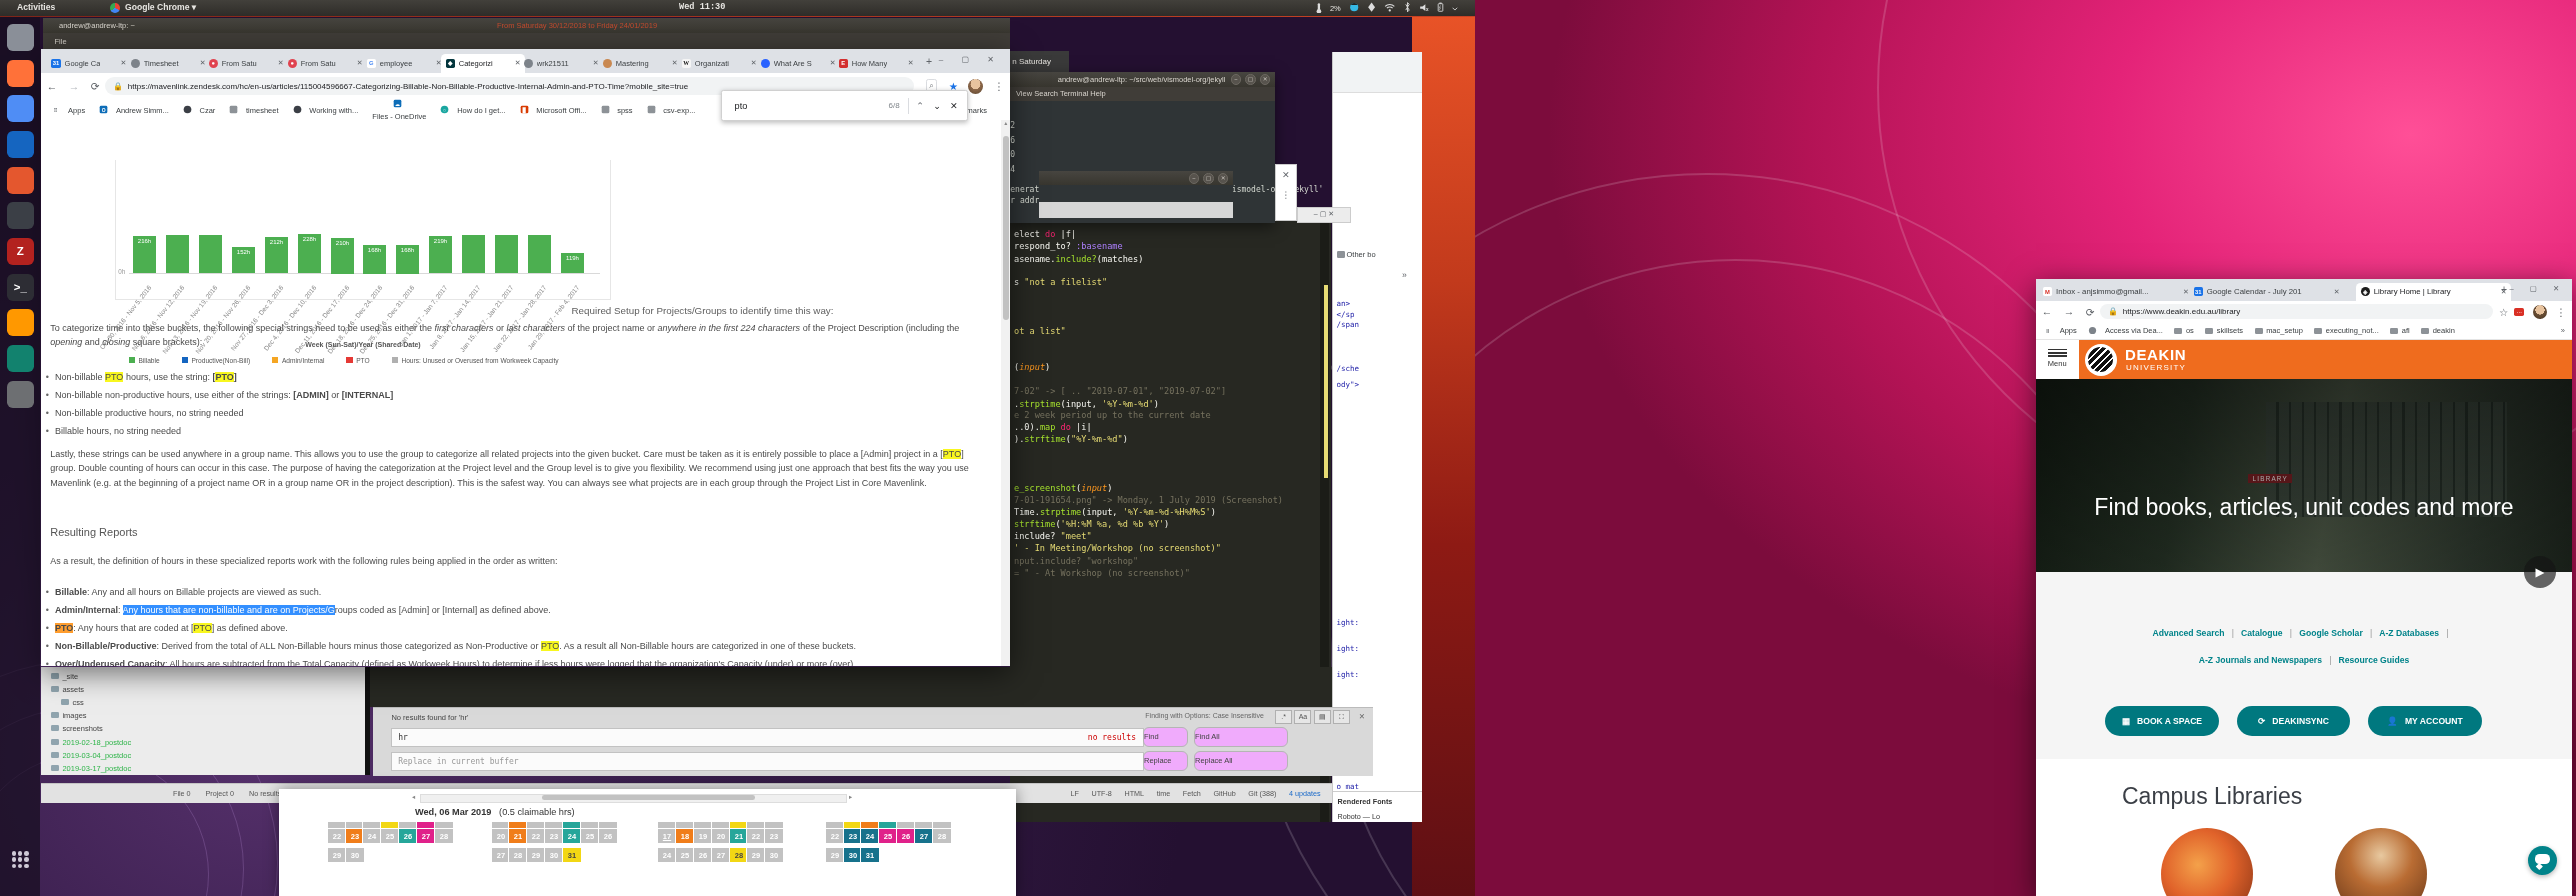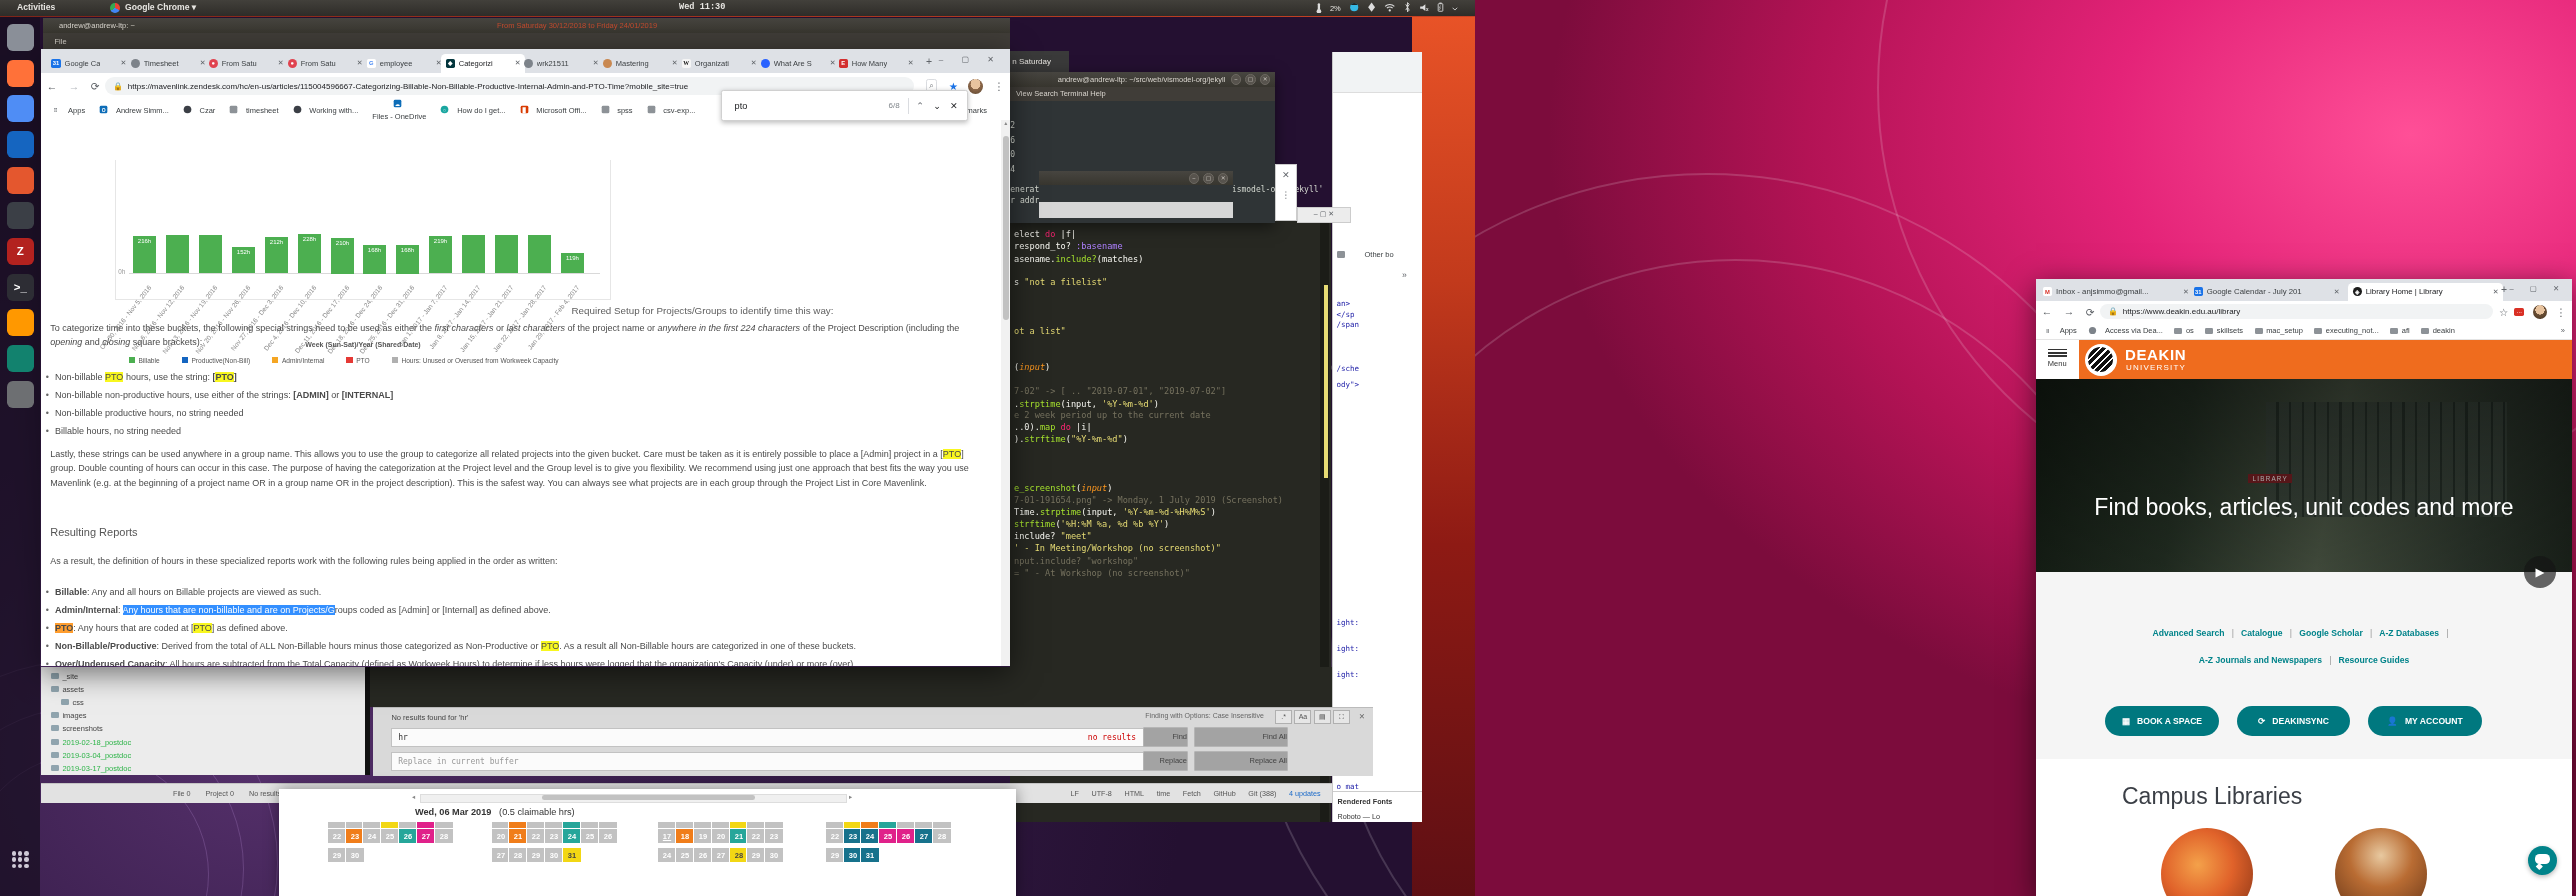--- a/index.html
+++ b/index.html
@@ -47,22 +47,22 @@
   
   #atom-bottom{left:41px;top:667px;width:1291px;height:126px;z-index:9;}
   #treeview{position:absolute;left:0;top:0;width:324px;height:108px;background:#ececec;
     font-size:7.5px;color:#444;overflow:hidden;border-right:5.8px solid #111;}
   .treeitem{position:absolute;left:10.4px;white-space:nowrap;}
   .tfold{display:inline-block;width:7.5px;height:5.8px;background:#90a4ae;border-radius:1.2px;margin-right:3.5px;}
   #findpanel{position:absolute;left:332px;top:40px;width:1000px;height:68px;background:#d9d9d9;
     border-top:0.6px solid #bbb;font-size:7.5px;color:#444;}
   .fp-input{position:absolute;left:18.4px;width:739px;height:17px;background:#fbfbfb;border:0.6px solid #c2c2c2;
     font-family:"DejaVu Sans Mono",monospace;font-size:8px;color:#333;padding:0 5.8px;line-height:17px;}
-  .fp-btn{position:absolute;height:18.4px;background:#a3a3a3;border:0.6px solid #b5b5b5;border-radius:1px;
-    text-align:right;line-height:18.4px;color:#444;}
+  .fp-btn{position:absolute;height:18.4px;background:#f0abfc;border:0.6px solid #b5b5b5;border-radius:6px;
+    text-align:left;line-height:18.4px;color:#444;}
   .opticon{display:inline-block;min-width:15px;height:12.6px;border:0.6px solid #b0b0b0;background:#e6e6e6;
     text-align:center;line-height:12.6px;margin-left:2.3px;font-size:7px;color:#555;}
   #statusbar{position:absolute;left:0;top:108px;width:1291px;height:19px;background:#e2e2e2;
     border-top:0.6px solid #c4c4c4;font-size:7.2px;color:#555;margin-top:8px;}
   
   .cwin{box-shadow:0 5.8px 28px rgba(0,0,0,.55);}
   .tabstrip{background:#dee1e6;}
   .tab{position:absolute;top:4.6px;height:19.5px;display:flex;align-items:center;padding:0 4.6px;
     font-size:7.5px;color:#3c4043;white-space:nowrap;overflow:hidden;}
   .tab.active{background:#fff;border-radius:4.6px 4.6px 0 0;color:#202124;}
@@ -122,21 +122,21 @@
 </div>
 <div class="abs" id="wall-right">
   <div class="abs curve" style="left:-230px;top:173px;width:920px;height:920px;"></div>
   <div class="abs curve" style="left:-144px;top:259px;width:805px;height:805px;"></div>
   <div class="abs curve" style="left:402px;top:-345px;width:862px;height:862px;"></div>
 </div>
 <div class="abs" id="wall-band"></div>
 
 <div class="abs" id="devtools">
   <div class="abs" style="left:0;top:0;width:89px;height:40px;background:#f1f3f4;border-bottom:0.6px solid #ddd;"></div>
-  <div class="abs" style="left:3.5px;top:198px;display:flex;gap:20px;align-items:center;font-size:7.5px;color:#3c4043;">
+  <div class="abs" style="left:3.5px;top:198px;display:flex;gap:2px;align-items:center;font-size:7.5px;color:#3c4043;">
     <span class="bkfold"></span>
     <span>Other bo</span>
   </div>
   <div class="abs" style="left:69px;top:218px;color:#5f6368;font-size:8.6px;">»</div>
   <div id="devfrags">
       <div class="devfrag" style="top:247px;">an&gt;</div>
       <div class="devfrag" style="top:258px;">&lt;/sp</div>
       <div class="devfrag" style="top:268px;">/span</div>
       <div class="devfrag" style="top:312px;">/sche</div>
       <div class="devfrag" style="top:328px;">ody"&gt;</div>
@@ -660,21 +660,21 @@
         <div class="tab" style="left: 2.3px; width: 146px; top: 3.5px; height: 18.4px; font-size: 7.8px;">
           <div class="favic" style="background: rgb(255, 255, 255); color: rgb(217, 48, 37); border-radius: 1.7px;">M</div>
           <span style="overflow: hidden; text-overflow: ellipsis;">Inbox - anjsimmo@gmail...</span>
           <span class="tabx">✕</span>
         </div>
         <div class="tab" style="left: 153px; width: 146px; top: 3.5px; height: 18.4px; font-size: 7.8px;">
           <div class="favic" style="background: rgb(26, 115, 232); border-radius: 1.7px;">31</div>
           <span style="overflow: hidden; text-overflow: ellipsis;">Google Calendar - July 201</span>
           <span class="tabx">✕</span>
         </div>
-        <div class="tab active" style="left: 312px; width: 146px; top: 3.5px; height: 18.4px; font-size: 7.8px;">
+        <div class="tab active" style="left: 320px; width: 146px; top: 3.5px; height: 18.4px; font-size: 7.8px;">
           <div class="favic" style="background: rgb(28, 28, 28); border-radius: 50%;">◈</div>
           <span style="overflow: hidden; text-overflow: ellipsis;">Library Home | Library</span>
           <span class="tabx">✕</span>
         </div>
       </div>
     <div class="abs" style="left:465px;top:4.6px;color:#5f6368;font-size:10.4px;">+</div>
     <div class="abs" style="right:5.8px;top:4.6px;color:#5f6368;font-size:7.5px;letter-spacing:7px;">–&nbsp;▢&nbsp;✕</div>
   </div>
   <div class="toolbar abs" style="left:0;top:22px;width:536px;height:21px;">
     <span class="navic">←</span>

